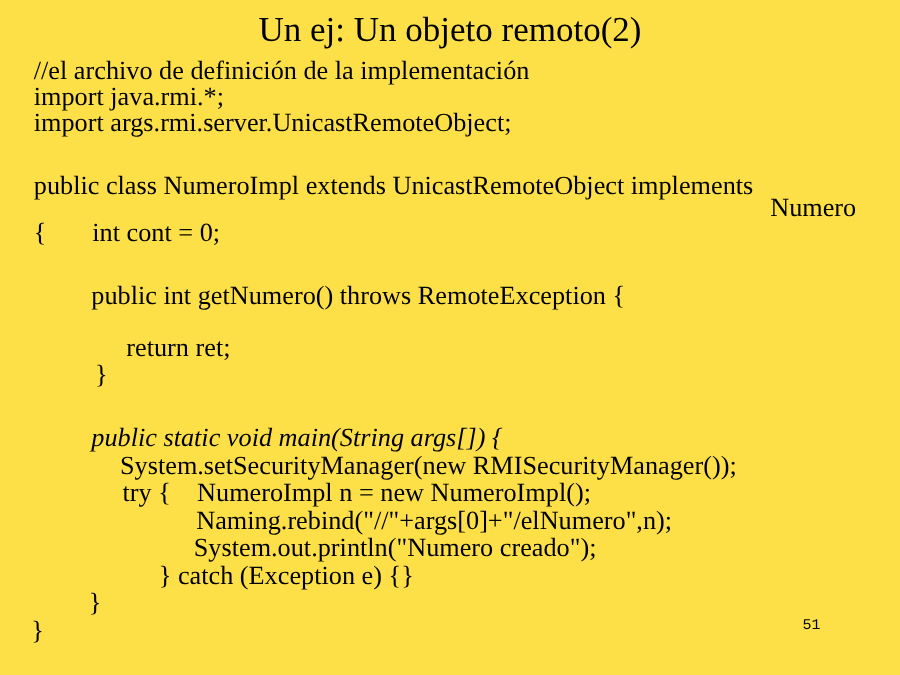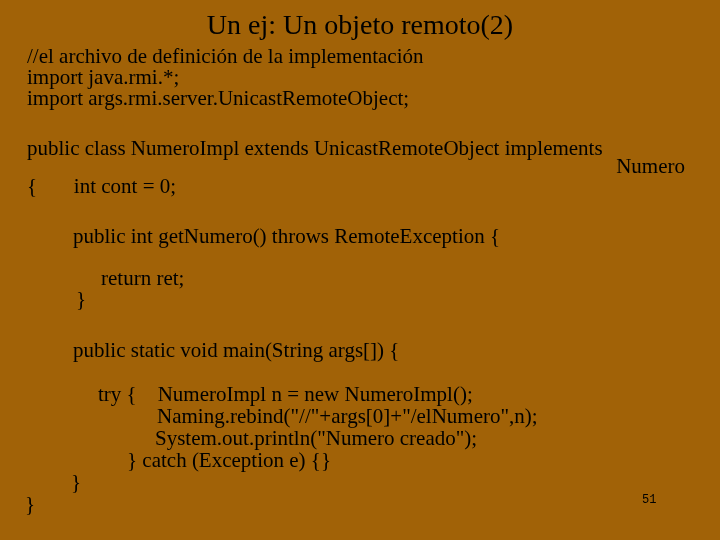--- a/index.html
+++ b/index.html
@@ -4,21 +4,21 @@
 <style>
   html, body {
     margin: 0;
     padding: 0;
     background: #ffffff;
   }
   .slide {
     position: relative;
     width: 720px;
     height: 540px;
-    background: #a16207;
+    background: #fde047;
     overflow: hidden;
     font-family: "Liberation Serif", serif;
     color: #000000;
   }
   .title {
     position: absolute;
     top: 10px;
     left: 0;
     width: 720px;
     text-align: center;
@@ -39,21 +39,21 @@
   
   .l4  { top: 138px; left: 27px; }
   .l5  { top: 156px; right: 35px; text-align: center; margin-left: 20px; }
   .l6  { top: 176px; left: 27px; }
   
   .l7  { top: 226px; left: 73px; }
   .l8  { top: 247px; left: 101px; }
   .l9  { top: 268px; left: 101px; }
   .l10 { top: 289px; left: 76px; }
   
-  .l11 { top: 340px; left: 73px; }
+  .l11 { top: 340px; left: 73px; font-style: italic; }
   .l12 { top: 362px; left: 96px; }
   .l13 { top: 384px; left: 98px; }
   .l14 { top: 406px; left: 157px; }
   .l15 { top: 428px; left: 155px; }
   .l16 { top: 450px; left: 127px; }
   .l17 { top: 472px; left: 71px; }
   .l18 { top: 494px; left: 25px; }
   .page-number {
     position: absolute;
     top: 492px;
@@ -75,20 +75,21 @@
 
   <div class="line l4">public class NumeroImpl extends UnicastRemoteObject implements</div>
   <div class="line l5">Numero</div>
   <div class="line l6">{       int cont = 0;</div>
 
   <div class="line l7">public int getNumero() throws RemoteException {</div>
   <div class="line l9">return ret;</div>
   <div class="line l10">}</div>
 
   <div class="line l11">public static void main(String args[]) {</div>
+  <div class="line l12">System.setSecurityManager(new RMISecurityManager());</div>
   <div class="line l13">try {    NumeroImpl n = new NumeroImpl();</div>
   <div class="line l14">Naming.rebind("//"+args[0]+"/elNumero",n);</div>
   <div class="line l15">System.out.println("Numero creado");</div>
   <div class="line l16">} catch (Exception e) {}</div>
   <div class="line l17">}</div>
   <div class="line l18">}</div>
 
   <div class="page-number">51</div>
 </div>
 

